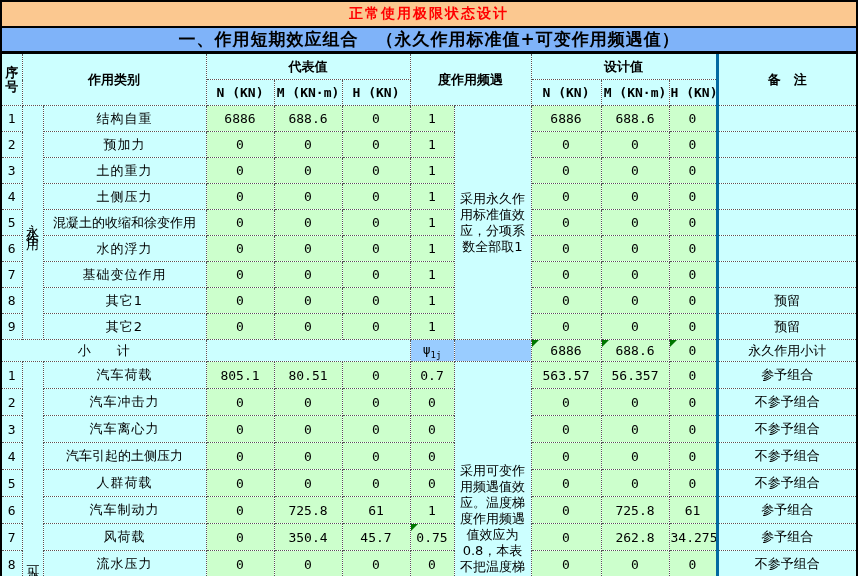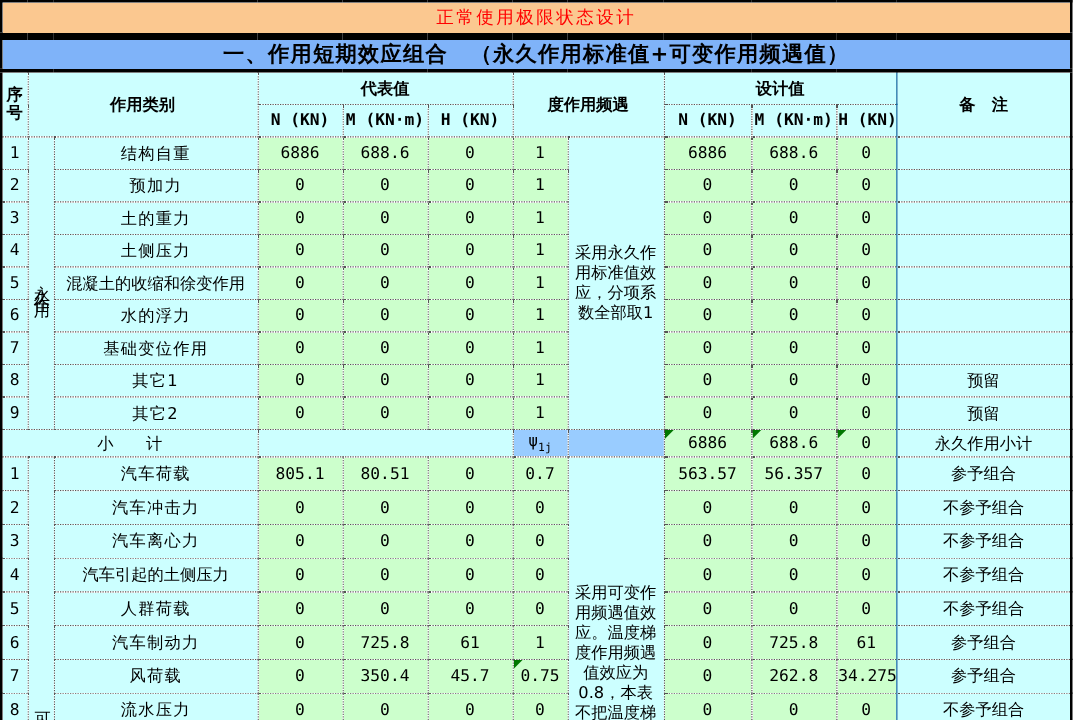--- a/index.html
+++ b/index.html
@@ -1,30 +1,30 @@
 <!DOCTYPE html>
 <html style="--title-bg: #FBC890; --title-fg: #FF0000; --band-bg: #7FB3F9; --cyan: #CCFFFF; --green: #CCFFCC; --blue: #99CCFF; --flag: #007700;"><head>
 <meta charset="utf-8">
 <style>
   html,body{margin:0;padding:0;background:#fff;width:861px;height:576px;overflow:hidden;}
   body{font-family:"DejaVu Sans","Liberation Sans",sans-serif;color:#000;}
   table{border-collapse:collapse;table-layout:fixed;width:856px;border-left:2px solid #000;border-right:2px solid #000;border-top:2px solid #000;}
   td{border:1px dotted #555;padding:0 1px;text-align:center;vertical-align:middle;font-size:13px;overflow:hidden;white-space:nowrap;position:relative;}
   .num{font-family:"DejaVu Sans Mono","Liberation Mono",monospace;font-size:13px;}
-  tr.r-title td{height:24px;background:var(--title-bg);color:var(--title-fg);font-weight:normal;font-size:14px;border:none;border-bottom:6px solid #000000;letter-spacing:2px;}
+  tr.r-title td{height:24px;background:var(--title-bg);color:var(--title-fg);font-weight:bold;font-size:14px;border:none;border-bottom:2px solid #000000;letter-spacing:2px;}
   tr.r-band td{height:21px;background:var(--band-bg);font-weight:bold;font-size:17px;border:none;border-bottom:3px solid #000;letter-spacing:1px;}
   tr.r-h1 td,tr.r-h2 td{background:var(--cyan);font-size:13px;font-weight:bold;}
   tr.r-h1{height:27px;}tr.r-h2{height:26px;}
   tr.r-perm{height:26px;}
   tr.r-sub{height:22px;}
   tr.r-var{height:27px;}
   .cyan{background:var(--cyan);}
   .green{background:var(--green);}
   .blue{background:var(--blue);}
-  .bL{border-left:1px solid #0369a1;}
+  .bL{border-left:3px solid #0369a1;}
   .vlabel{writing-mode:vertical-rl;text-orientation:upright;letter-spacing:5px;margin:0 auto;line-height:19px;}
   td.vcell{padding:0;}
   td.vbottom{vertical-align:bottom;}
   .notetext{white-space:pre-line;font-size:13px;line-height:16px;}
   .tri{position:absolute;top:0;left:0;width:0;height:0;border-top:7px solid var(--flag);border-right:7px solid transparent;}
   sub{font-size:9px;text-align:right;}
   .name-sp{letter-spacing:1px;}
 </style>
 </head>
 <body>

